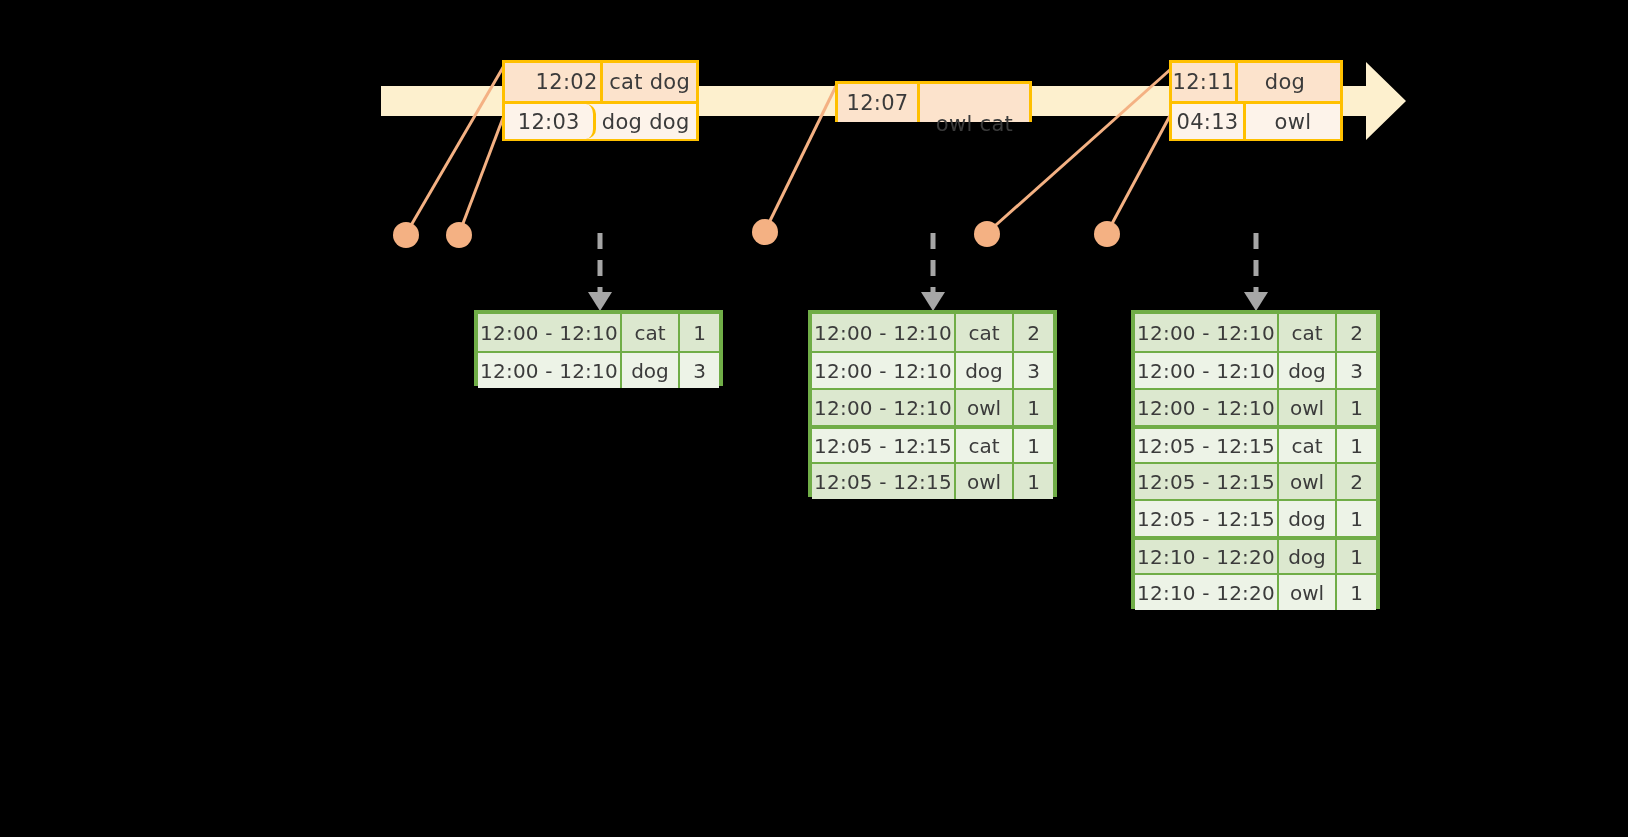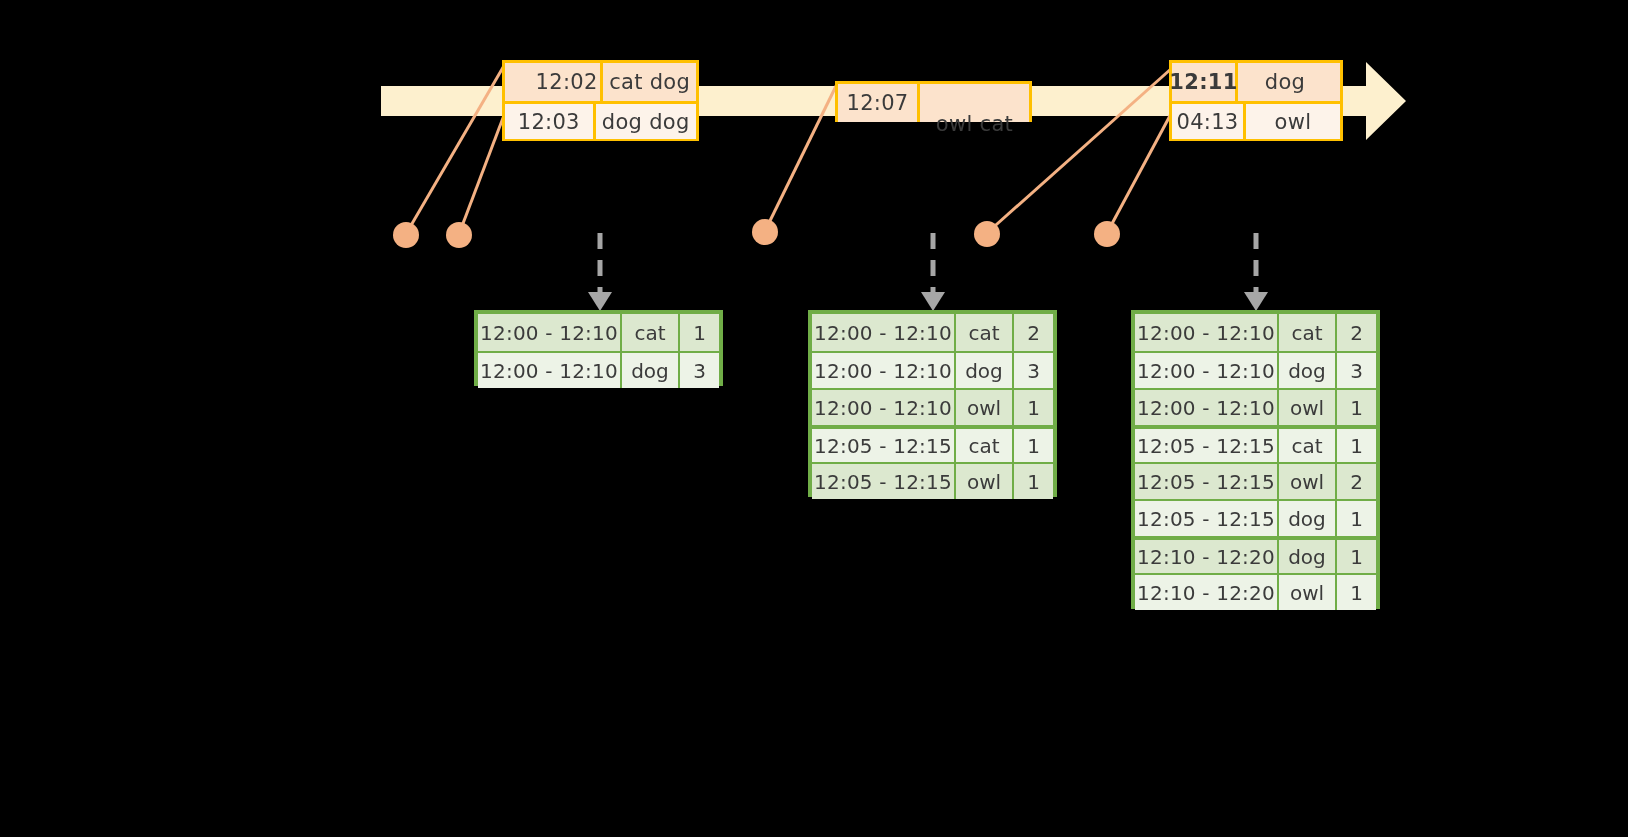--- a/index.html
+++ b/index.html
@@ -150,35 +150,35 @@
       </g>
     </g>
   </svg>
 
   <div class="event-box" style="left:502px; top:60px; width:197px; height:81px;">
     <div class="event-row shaded">
       <div class="cell-time" style="width:82px;margin-left:28px;">12:02</div>
       <div class="cell-words" style="width:109px;">cat dog</div>
     </div>
     <div class="event-row plain">
-      <div class="cell-time" style="width:104px;">12:03</div>
+      <div class="cell-time" style="width:104px;border-radius:10px;">12:03</div>
       <div class="cell-words" style="width:116px;">dog dog</div>
     </div>
   </div>
 
   <div class="event-box" style="left:835px; top:81px; width:197px; height:41px;">
     <div class="event-row shaded">
       <div class="cell-time" style="width:82px;">12:07</div>
       <div class="cell-words" style="width:109px;margin-top:40px;">owl cat</div>
     </div>
   </div>
 
   <div class="event-box" style="left:1169px; top:60px; width:174px; height:81px;">
     <div class="event-row shaded">
-      <div class="cell-time" style="width:66px;font-weight:bold;">12:11</div>
+      <div class="cell-time" style="width:66px;">12:11</div>
       <div class="cell-words" style="width:94px;">dog</div>
     </div>
     <div class="event-row plain">
       <div class="cell-time" style="width:74px;">04:13</div>
       <div class="cell-words" style="width:94px;">owl</div>
     </div>
   </div>
 
   <div class="result-table" style="left:474px; top:310px; width:249px; height:76px;">
     <div class="res-row shaded">

